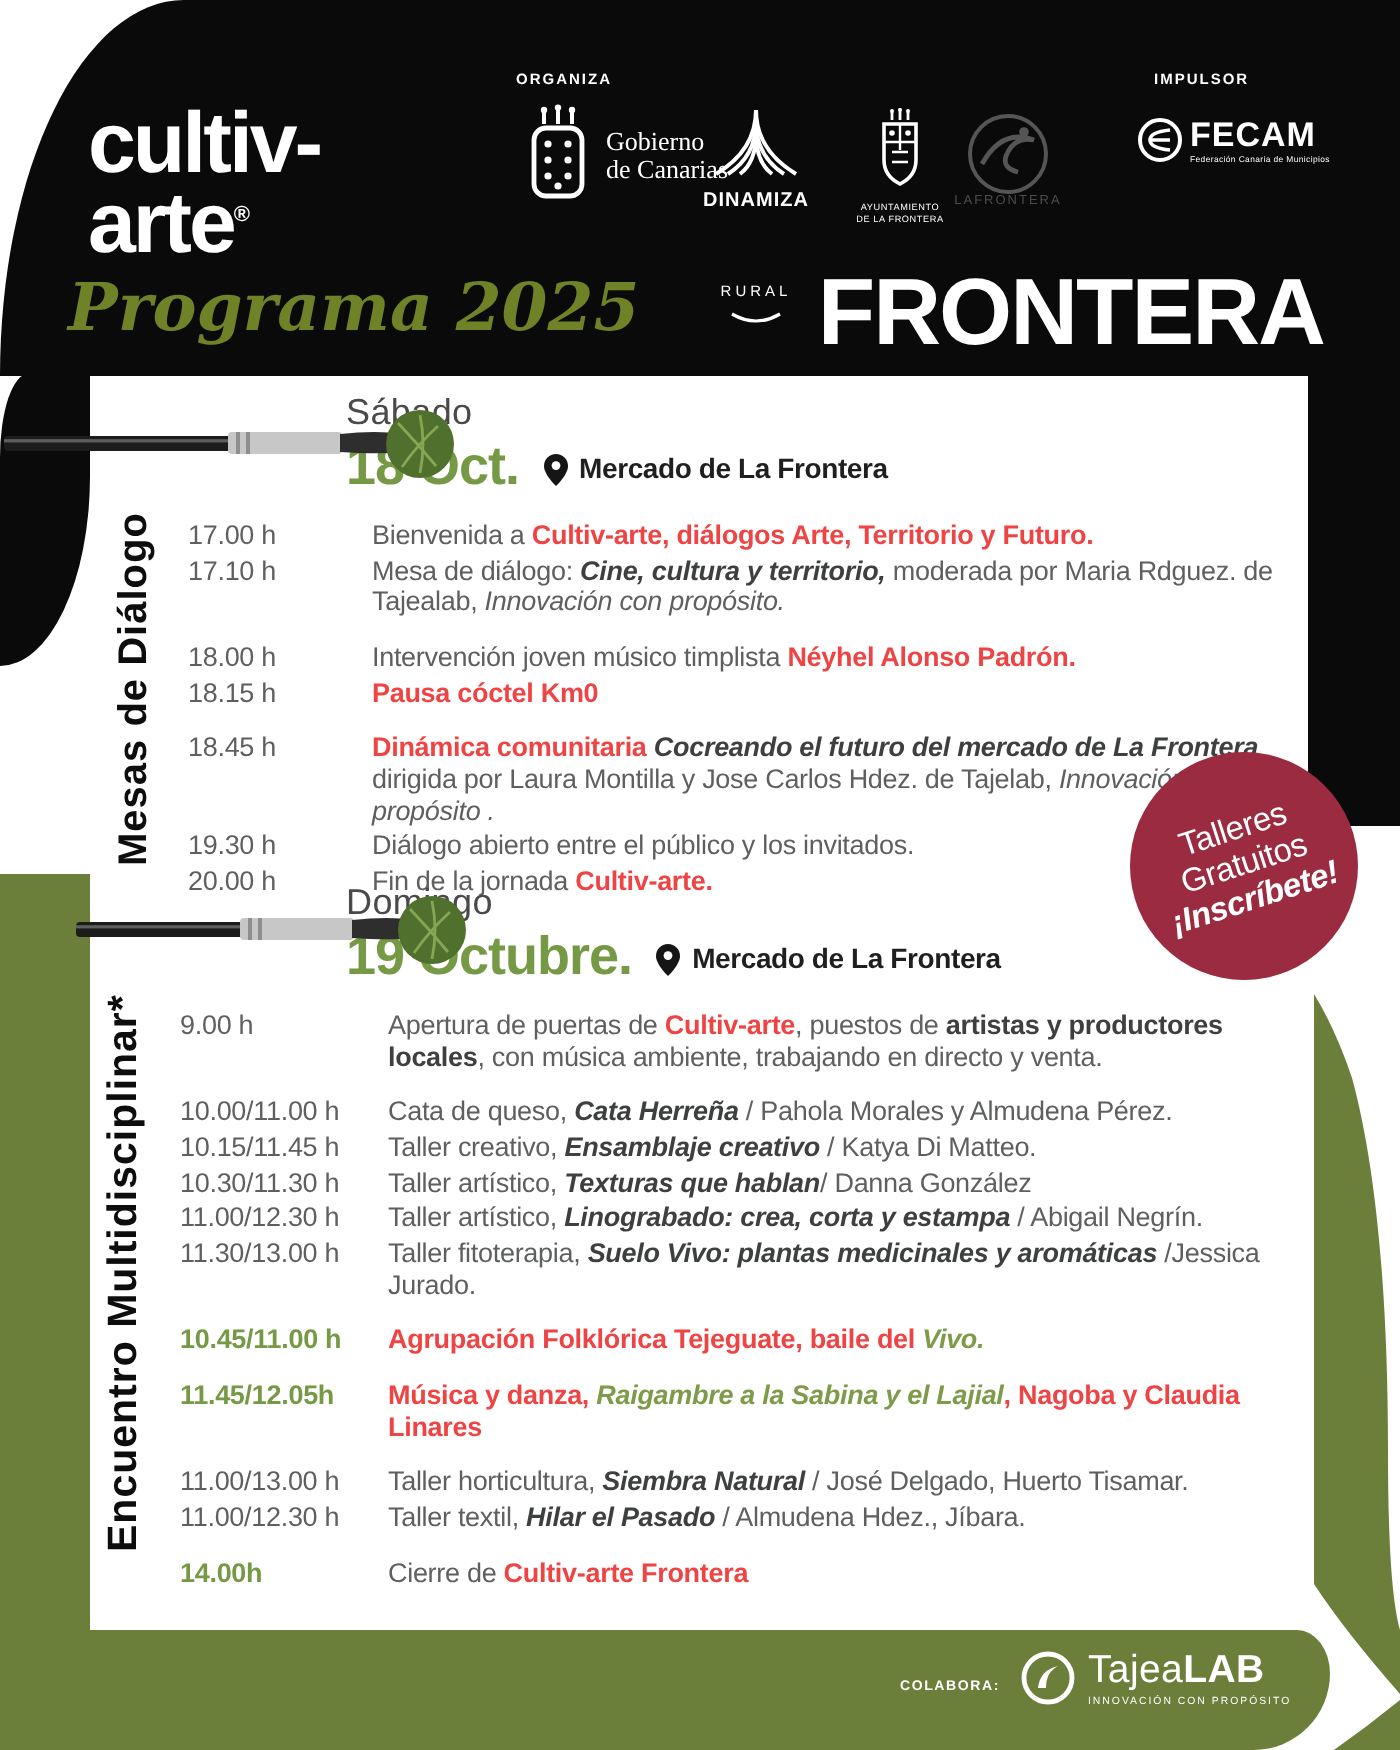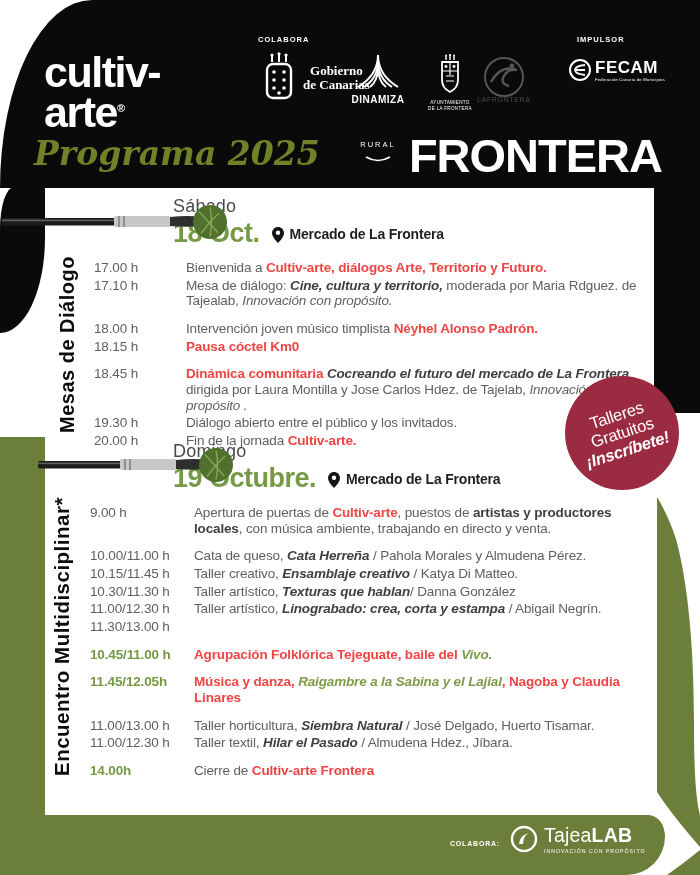--- a/index.html
+++ b/index.html
@@ -23,22 +23,22 @@
   .program{position:absolute;left:34px;top:134px;z-index:2;color:#708228;
     font-family:"DejaVu Serif","Liberation Serif",serif;font-style:italic;font-weight:bold;
     font-size:33px;letter-spacing:0px;}
   .muni{position:absolute;right:38px;top:128px;color:#fff;font-weight:bold;font-size:47px;
     letter-spacing:-1px;z-index:2;}
   .small-label{position:absolute;color:#fff;font-size:7.5px;font-weight:bold;letter-spacing:1px;z-index:2;}
   .lab-organiza{left:258px;top:35px;}
   .lab-impulsor{left:577px;top:35px;}
   .logo{position:absolute;z-index:2;color:#fff;}
   .logo-gob{left:260px;top:52px;display:flex;align-items:center;}
-  .gob-name{margin-left:5px;font-family:"Liberation Serif",serif;font-weight:bold;
-    font-size:13px;line-height:1.05;text-align:center;}
+  .gob-name{margin-left:5px;font-family:"Liberation Serif",serif;font-weight:normal;
+    font-size:13px;line-height:1.05;}
   .logo-din{left:344px;top:53px;width:68px;text-align:center;}
   .din-name{font-size:10px;font-weight:bold;letter-spacing:0.5px;margin-top:1px;}
   .din-sub{font-size:7.5px;letter-spacing:2px;margin-top:35px;}
   .logo-ayto{left:428px;top:54px;width:44px;text-align:center;}
   .ayto-name{font-size:4.6px;line-height:1.3;letter-spacing:0.3px;margin-top:2px;}
   .logo-lf{left:474px;top:54px;width:60px;text-align:center;color:#5a5a5a;}
   .lf-name{font-size:6.5px;color:#4c4c4c;letter-spacing:1px;margin-top:-8px;}
   .logo-fecam{left:568px;top:58px;display:flex;align-items:flex-end;}
   .fecam-txt{margin-left:3px;}
   .fecam-name{font-size:17px;font-weight:bold;letter-spacing:0.5px;line-height:1;}
@@ -106,21 +106,21 @@
     <path d="M13,378 L46,378 L46,353 Q30,366 13,378 Z" fill="#6b7f3b"></path>
   </svg>
 
   <div class="brand">
     <div><span>cultiv-</span></div>
     <div><span>arte</span><sup>®</sup></div>
   </div>
   <div class="program">Programa 2025</div>
   <div class="muni">FRONTERA</div>
 
-  <div class="small-label lab-organiza">COLABORA</div>
+  <div class="small-label lab-organiza">ORGANIZA</div>
   <div class="small-label lab-impulsor">IMPULSOR</div>
 
   <div class="logo logo-gob">
     <svg width="38" height="52" viewBox="0 0 38 52">
       <path d="M12,10 L12,4 M19,10 L19,2 M26,10 L26,4" stroke="#fff" stroke-width="2" fill="none"></path>
       <circle cx="12" cy="3" r="1.6" fill="#fff"></circle>
         <circle cx="19" cy="1.8" r="1.6" fill="#fff"></circle>
         <circle cx="26" cy="3" r="1.6" fill="#fff"></circle>
       <rect x="7" y="12" width="24" height="34" rx="6" fill="none" stroke="#fff" stroke-width="2.4"></rect>
       <circle cx="14" cy="20" r="1.8" fill="#fff"></circle>
@@ -288,20 +288,21 @@
         <div class="row">
           <span class="time">10.30/11.30 h</span>
           <span class="desc"><span class="seg-p">Taller artístico, </span><span class="seg-bi">Texturas que hablan</span><span class="seg-p">/ Danna González</span></span>
         </div>
         <div class="row">
           <span class="time">11.00/12.30 h</span>
           <span class="desc"><span class="seg-p">Taller artístico, </span><span class="seg-bi">Linograbado: crea, corta y estampa</span><span class="seg-p"> / Abigail Negrín.</span></span>
         </div>
         <div class="row">
           <span class="time">11.30/13.00 h</span>
+          <span class="desc"><span class="seg-p">Taller fitoterapia, </span><span class="seg-bi">Suelo Vivo: plantas medicinales y aromáticas</span><span class="seg-p"> /Jessica Jurado.</span></span>
         </div>
         <div class="row gap">
           <span class="time time-green">10.45/11.00 h</span>
           <span class="desc"><span class="seg-g">Agrupación Folklórica Tejeguate, baile del </span><span class="seg-gi">Vivo.</span></span>
         </div>
         <div class="row gap">
           <span class="time time-green">11.45/12.05h</span>
           <span class="desc"><span class="seg-g">Música y danza, </span><span class="seg-gi">Raigambre a la Sabina y el Lajial</span><span class="seg-g">, Nagoba y Claudia Linares</span></span>
         </div>
         <div class="row gap">

